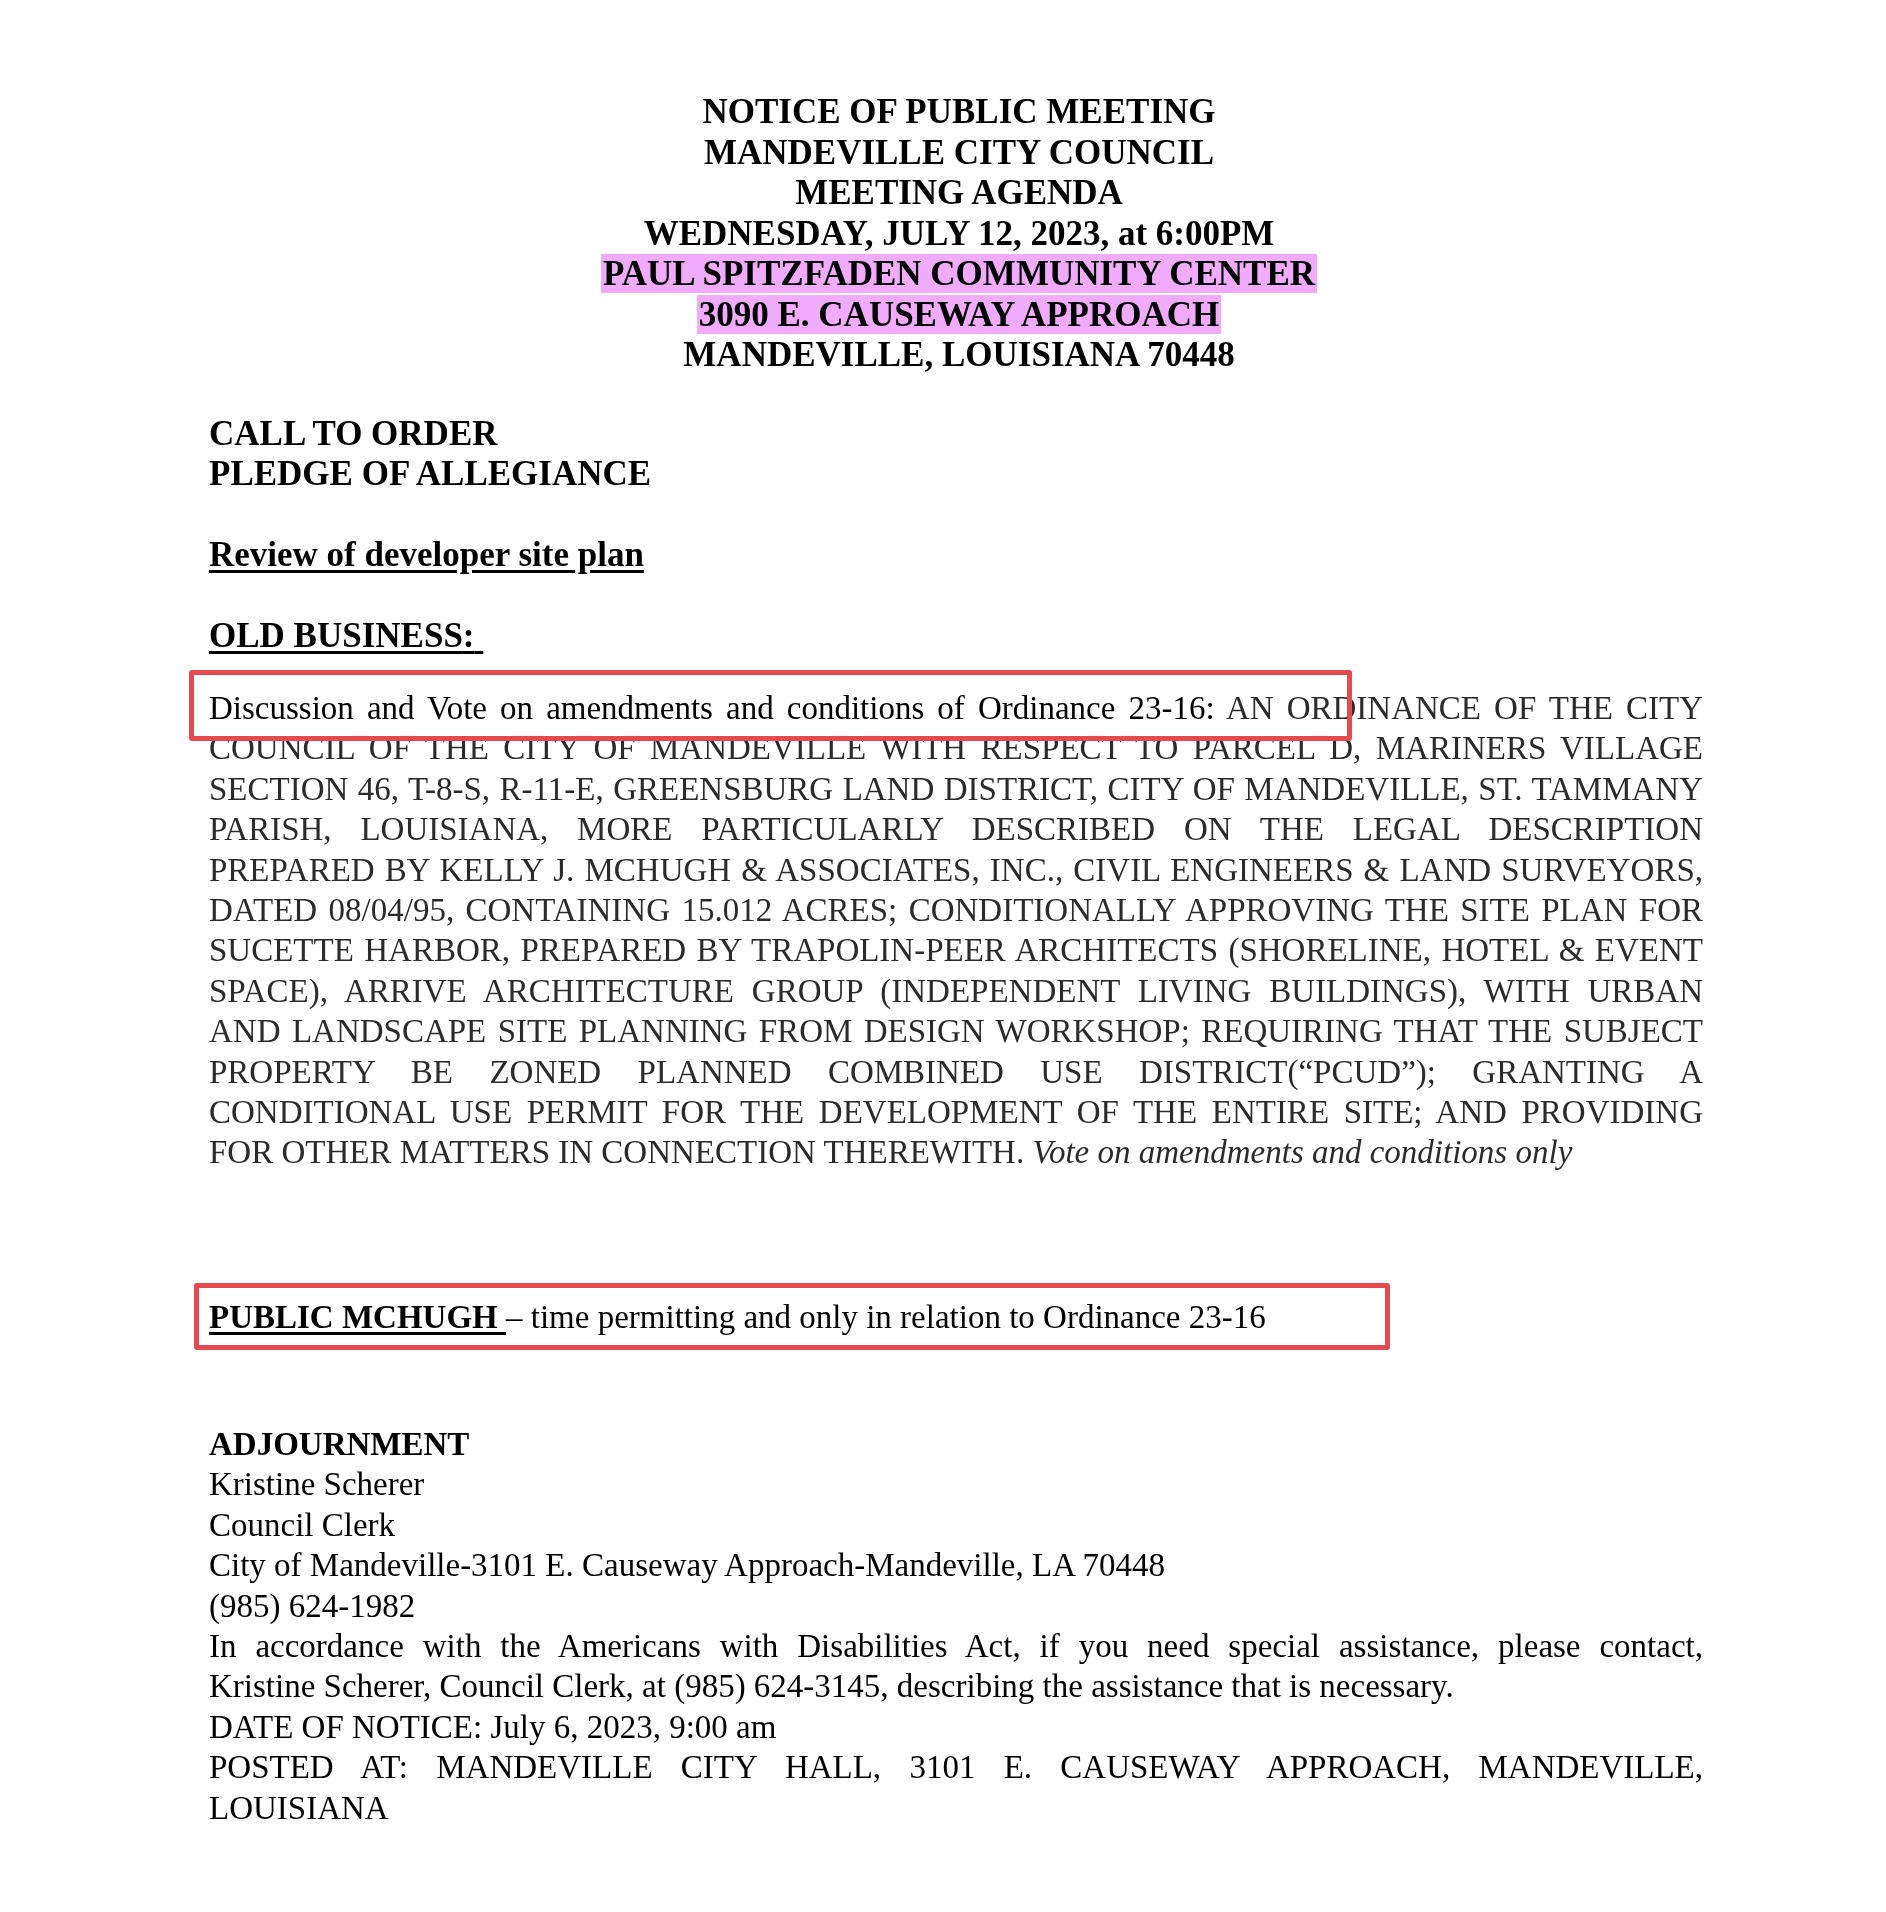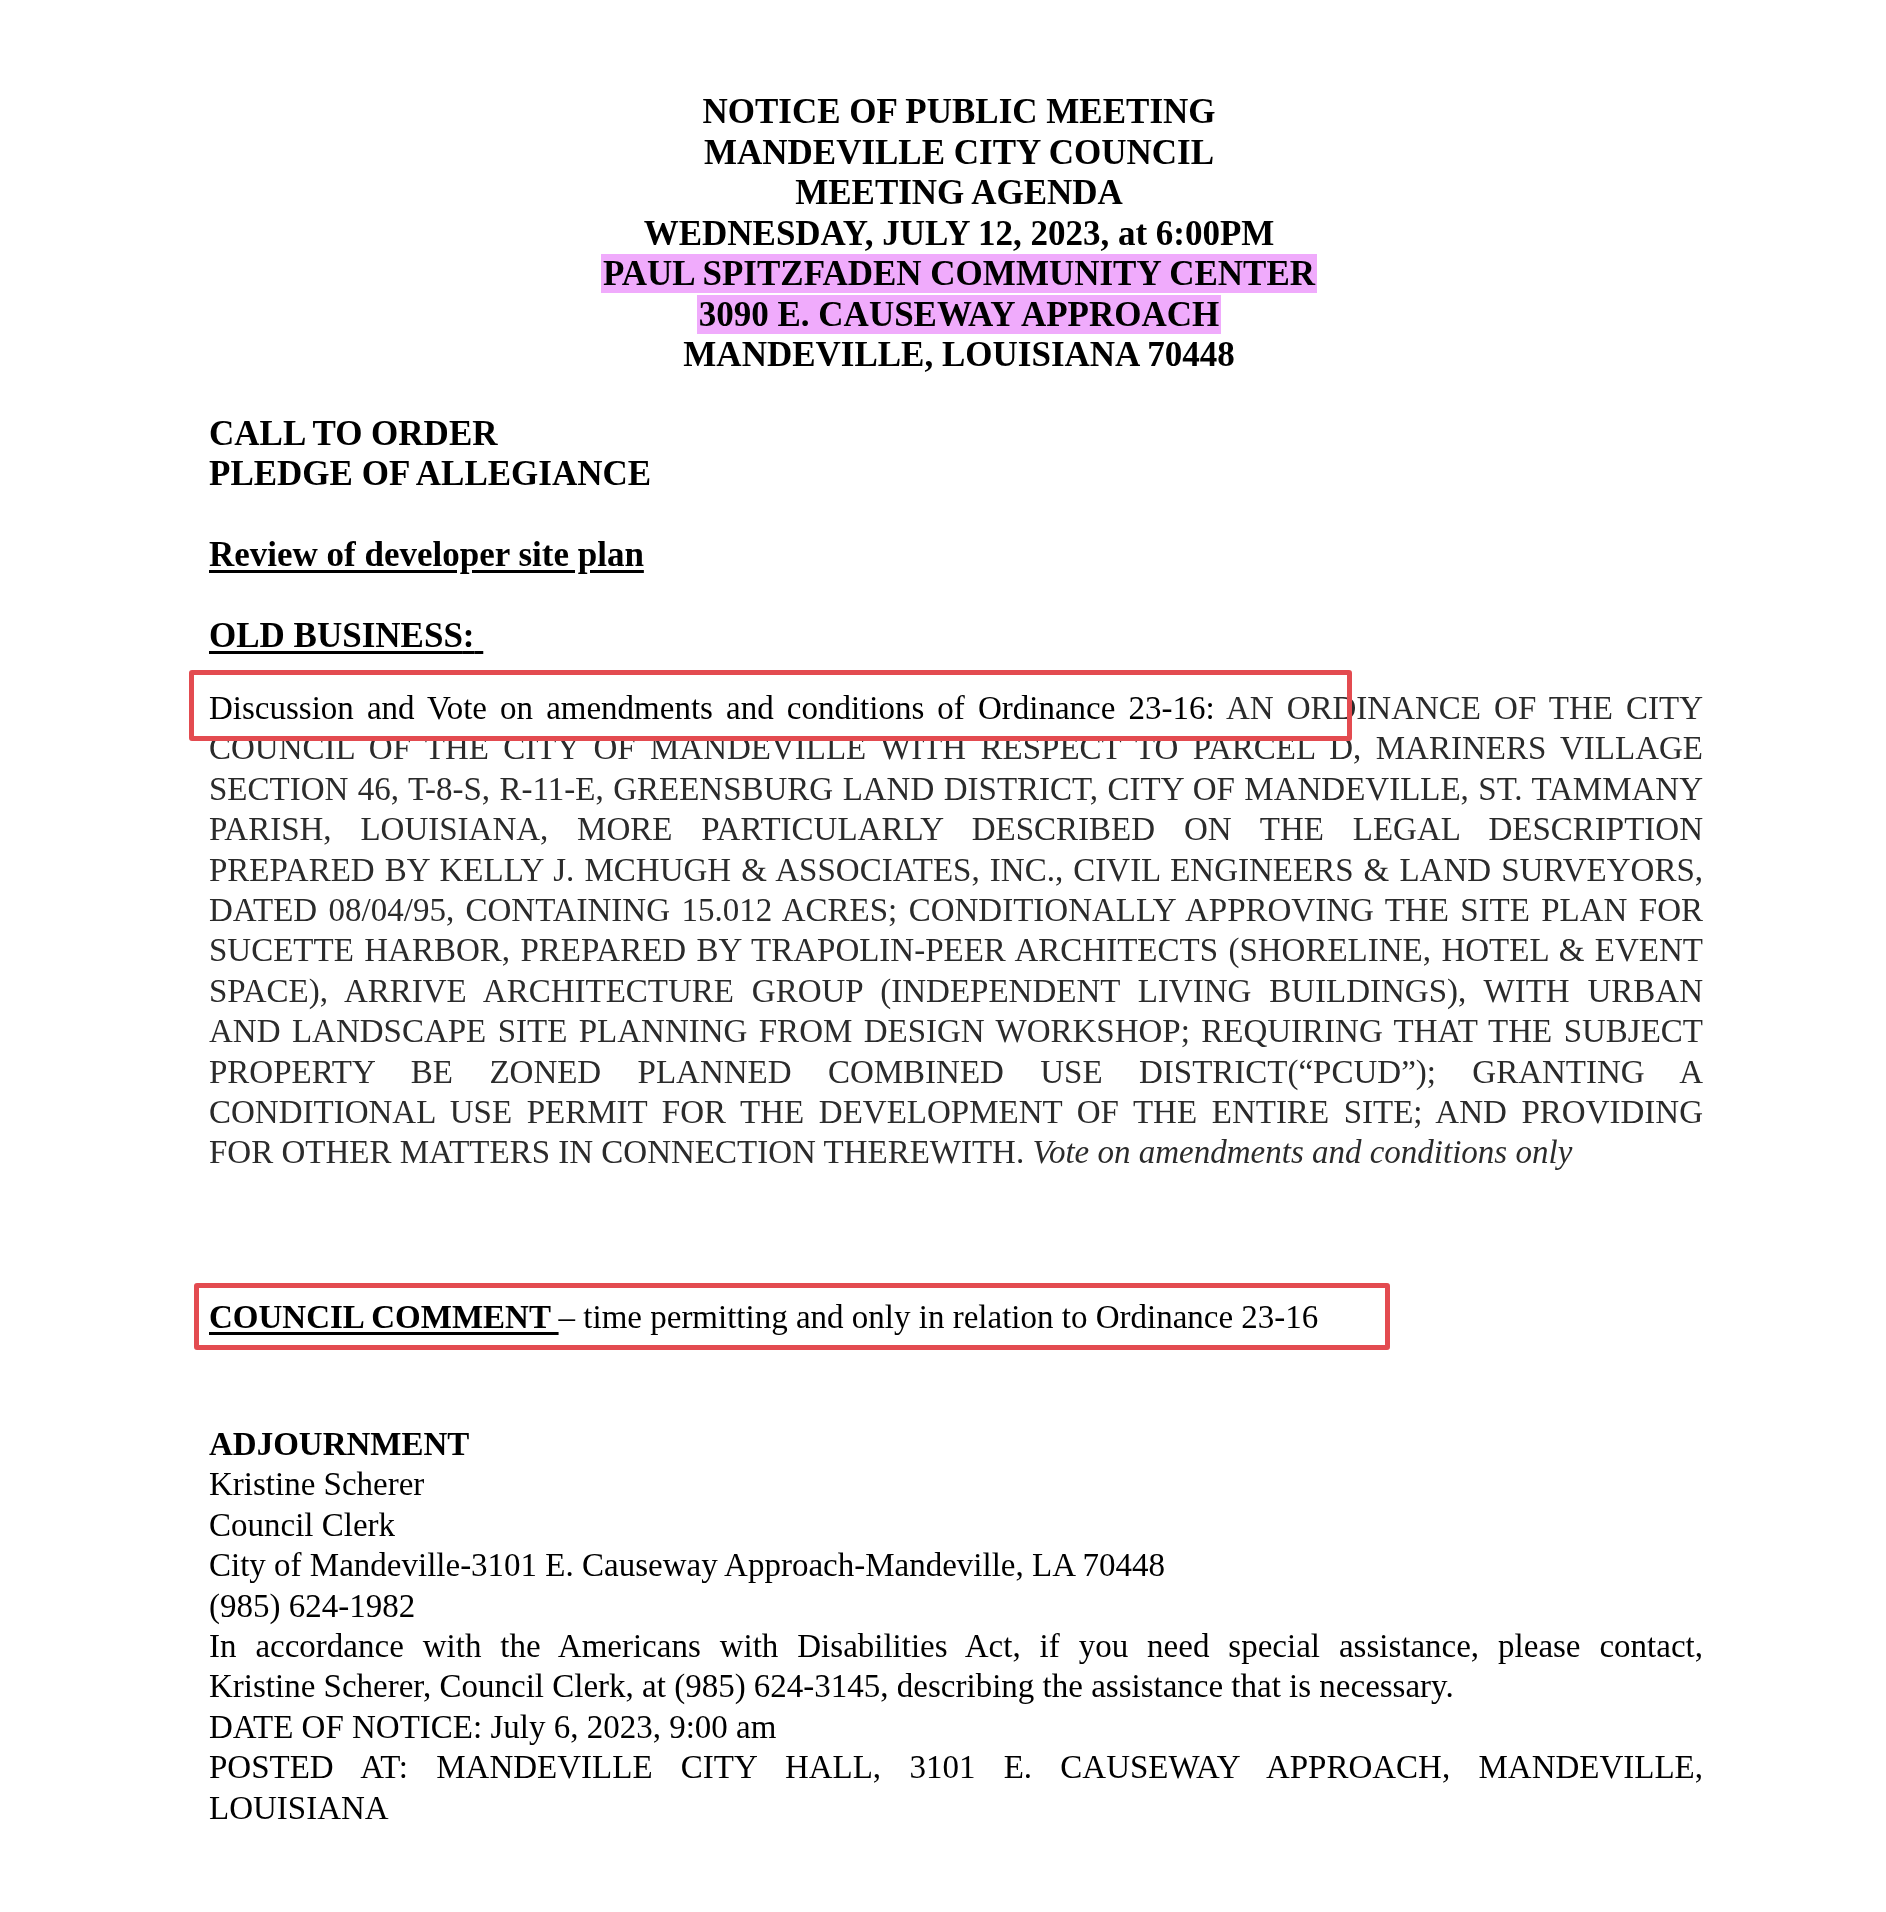--- a/index.html
+++ b/index.html
@@ -40,21 +40,21 @@
 
   <div class="sec" style="top:414px;">CALL TO ORDER</div>
   <div class="sec" style="top:454px;">PLEDGE OF ALLEGIANCE</div>
   <div class="sec ul" style="top:535px;text-align:center;">Review of developer site plan</div>
   <div class="sec" style="top:616px;"><span class="ul">OLD BUSINESS</span><span class="ul">:</span><span class="ul">&nbsp;</span></div>
 
   <div class="ord"><span class="lead">Discussion and Vote on amendments and conditions of Ordinance 23-16:</span><span> AN ORDINANCE OF THE CITY COUNCIL OF THE CITY OF MANDEVILLE WITH RESPECT TO PARCEL D, MARINERS VILLAGE SECTION 46, T-8-S, R-11-E, GREENSBURG LAND DISTRICT, CITY OF MANDEVILLE, ST. TAMMANY PARISH, LOUISIANA, MORE PARTICULARLY DESCRIBED ON THE LEGAL DESCRIPTION PREPARED BY KELLY J. MCHUGH &amp; ASSOCIATES, INC., CIVIL ENGINEERS &amp; LAND SURVEYORS, DATED 08/04/95, CONTAINING 15.012 ACRES; CONDITIONALLY APPROVING THE SITE PLAN FOR SUCETTE HARBOR, PREPARED BY TRAPOLIN-PEER ARCHITECTS (SHORELINE, HOTEL &amp; EVENT SPACE), ARRIVE ARCHITECTURE GROUP (INDEPENDENT LIVING BUILDINGS), WITH URBAN AND LANDSCAPE SITE PLANNING FROM DESIGN WORKSHOP; REQUIRING THAT THE SUBJECT PROPERTY BE ZONED PLANNED COMBINED USE DISTRICT(“PCUD”); GRANTING A CONDITIONAL USE PERMIT FOR THE DEVELOPMENT OF THE ENTIRE SITE; AND PROVIDING FOR OTHER MATTERS IN CONNECTION THEREWITH. </span><span class="ital">Vote on amendments and conditions only</span></div>
 
   <div class="redbox" style="left:173px; top:670px; width:1163px; height:71px;"></div>
 
-  <div class="pc"><span class="bold ul">COUNCIL COMMENT </span><span>– time permitting and only in relation to Ordinance 23-16</span></div>
+  <div class="pc"><span class="bold ul">PUBLIC MCHUGH </span><span>– time permitting and only in relation to Ordinance 23-16</span></div>
 
   <div class="redbox" style="left:178px; top:1283px; width:1196px; height:67px;"></div>
 
   <div class="footer">
     <span class="line bold">ADJOURNMENT</span>
     <span class="line">Kristine Scherer</span>
     <span class="line">Council Clerk</span>
     <span class="line">City of Mandeville-3101 E. Causeway Approach-Mandeville, LA 70448</span>
     <span class="line">(985) 624-1982</span>
     <span class="line just">In accordance with the Americans with Disabilities Act, if you need special assistance, please contact,</span>

